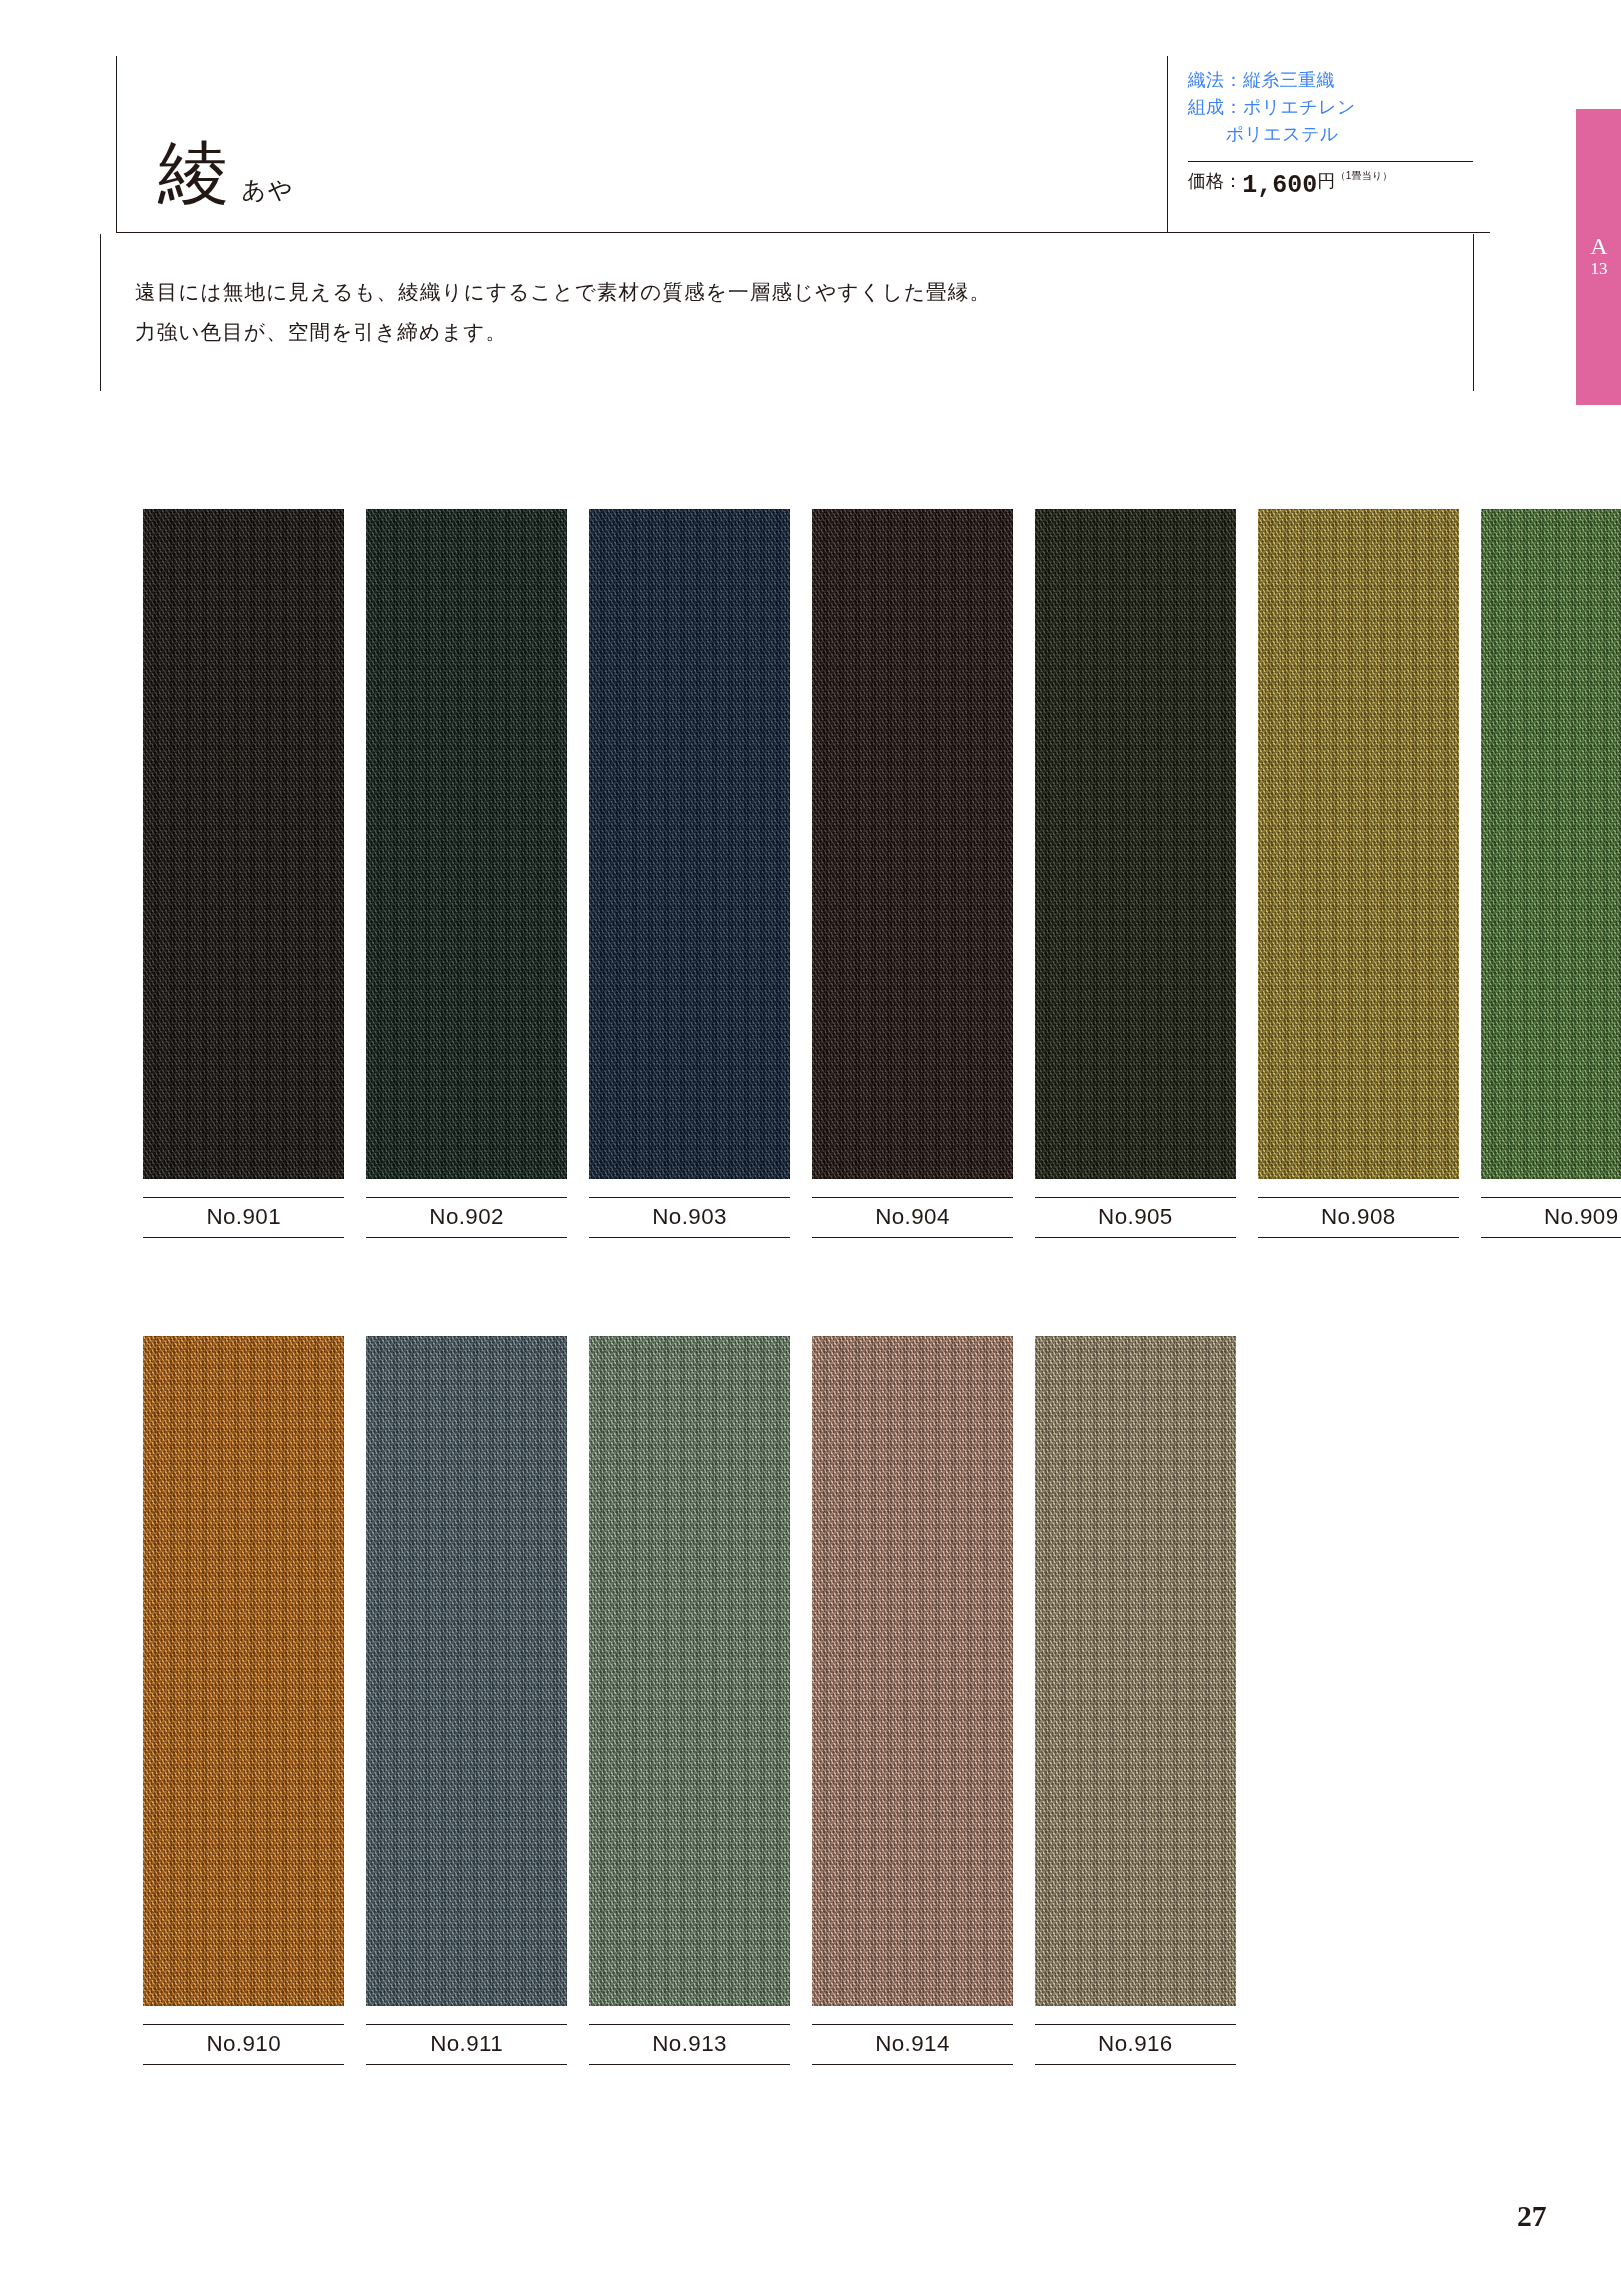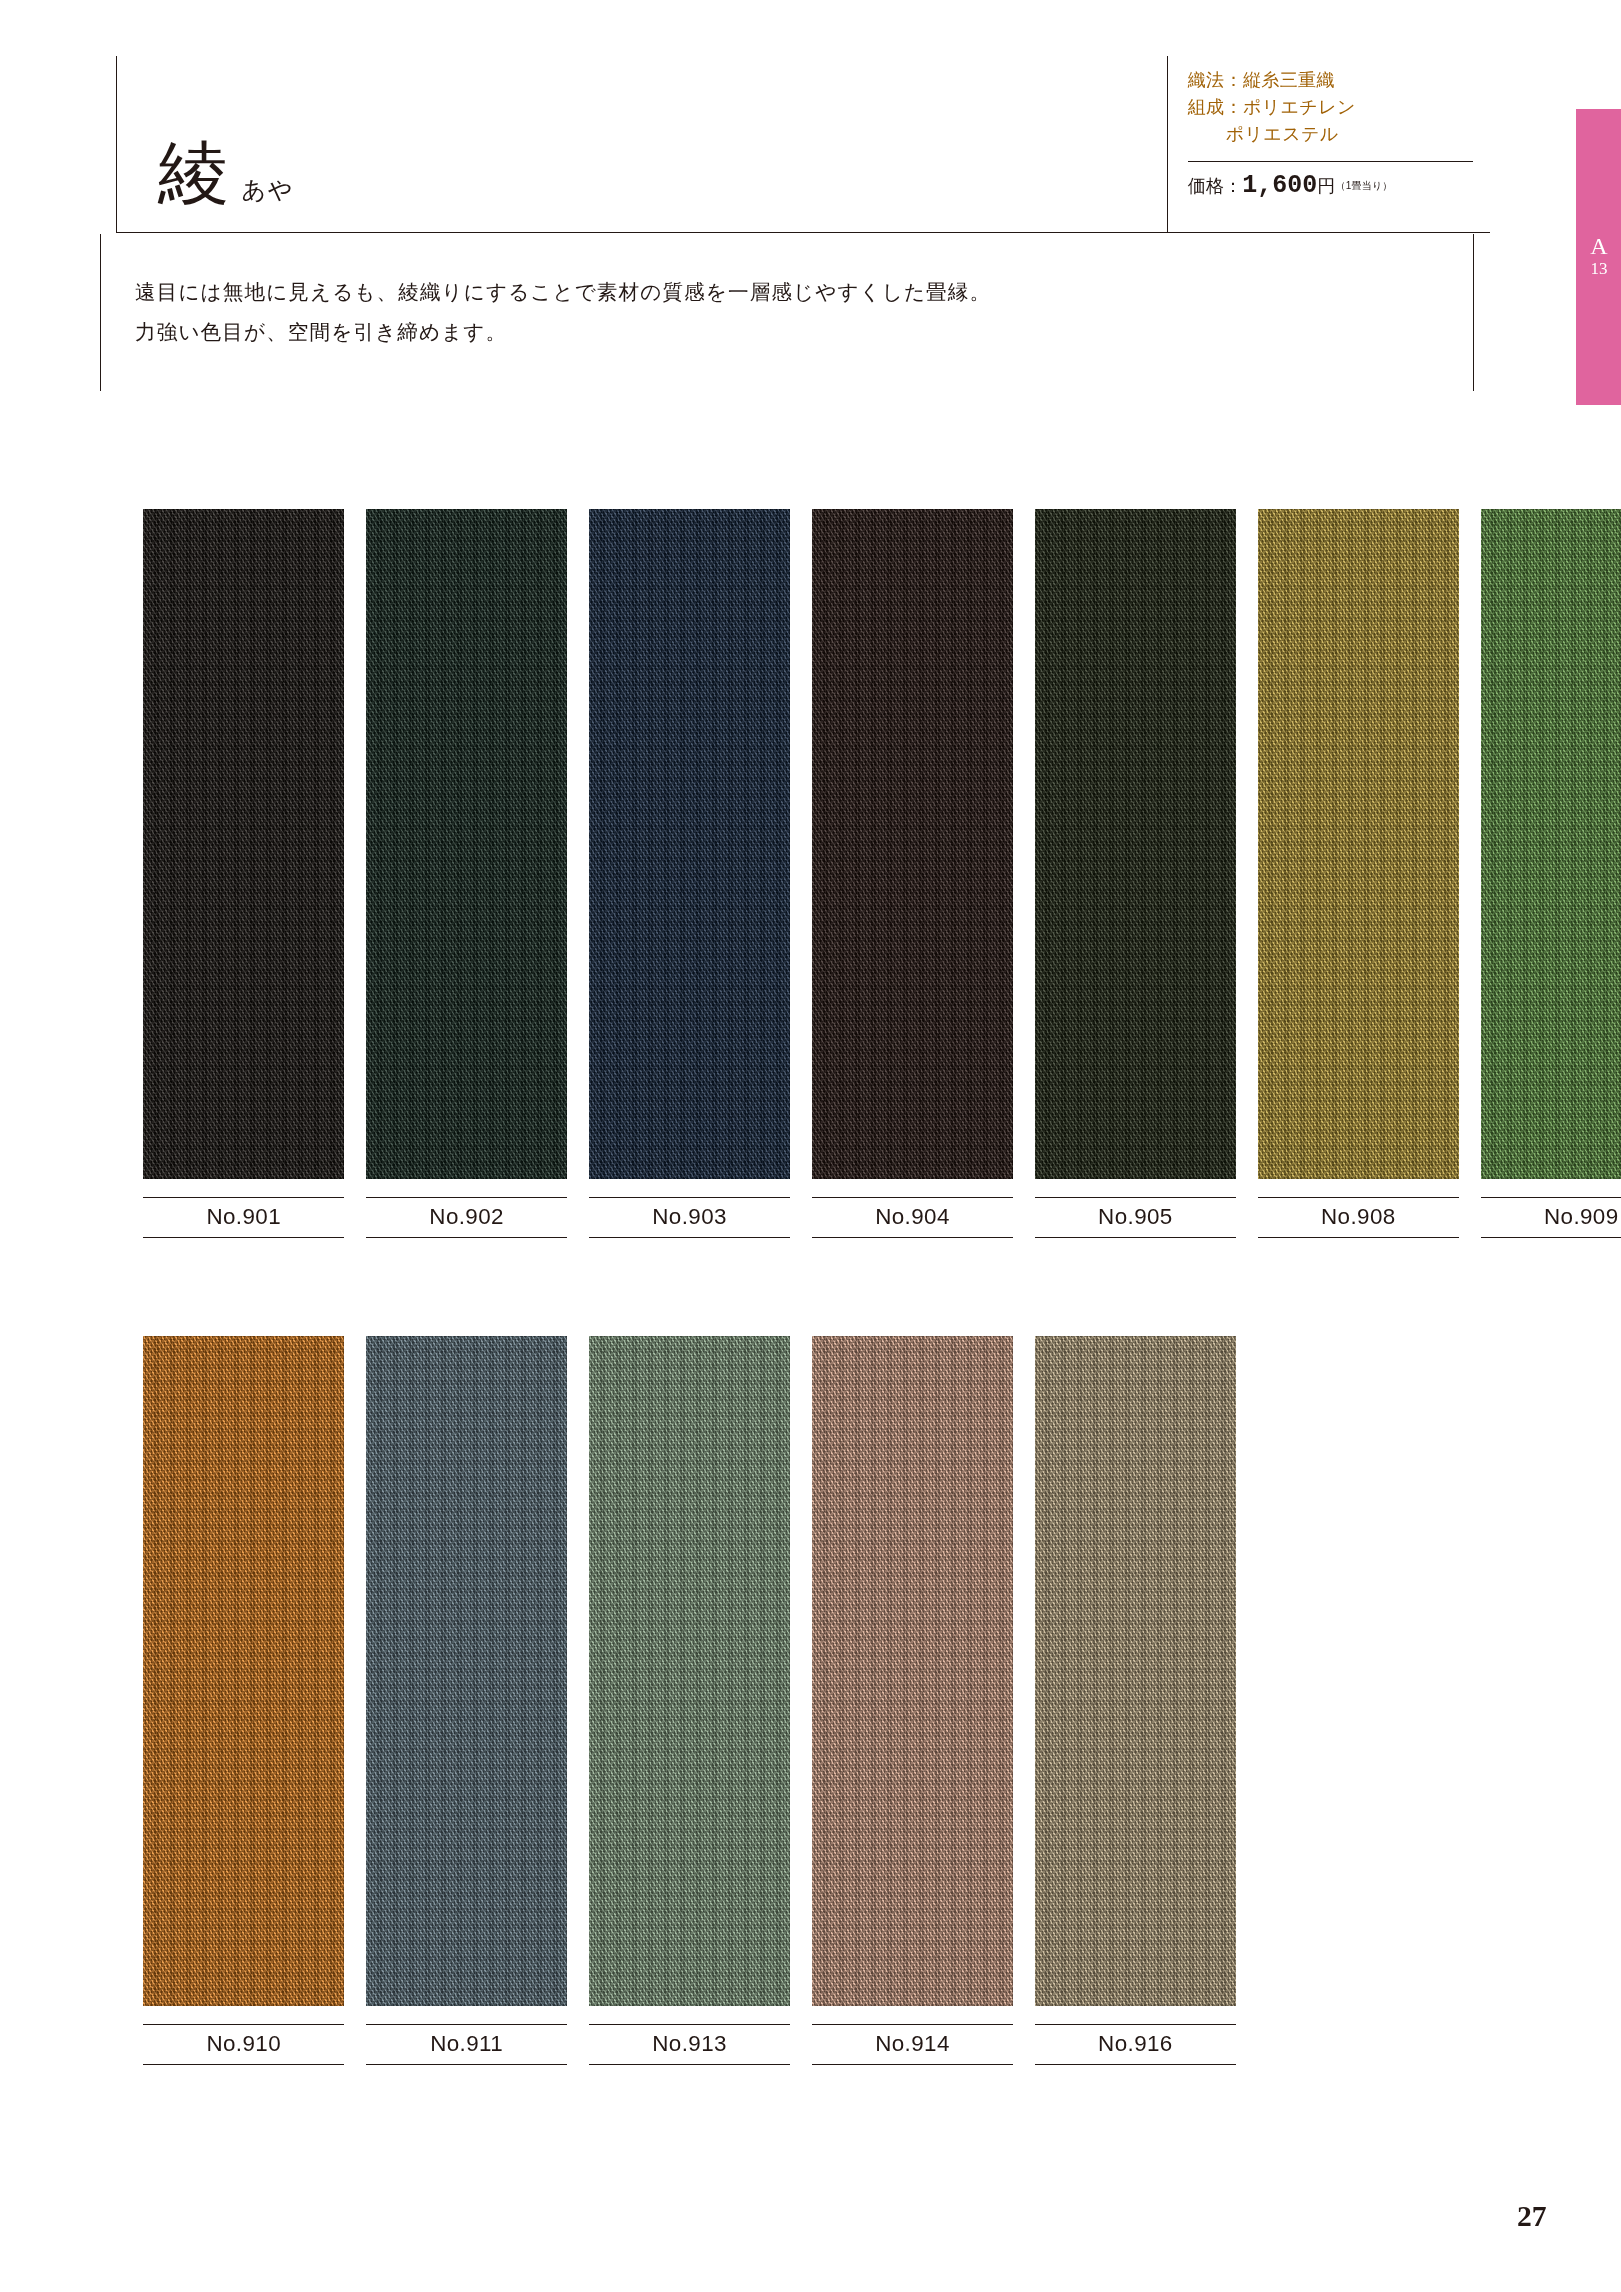--- a/index.html
+++ b/index.html
@@ -61,33 +61,33 @@
   .spec-block{
     position:absolute;
     left:1050px;top:0px;
     width:324px;height:177px;
     border-left:1.8px solid #231815;
     box-sizing:border-box;
     padding:10.7px 0 0 19.7px;
   }
   .spec-line{
     font-size:18px;line-height:1.52;
-    color:#a16207;letter-spacing:0.4px;
+    color:#3b82f6;letter-spacing:0.4px;
     white-space:nowrap;
   }
   .spec-line.indent{padding-left:38px;}
   .spec-rule{
     width:285px;height:0;
     border-top:0.9px solid #231815;
     margin:12.5px 0 8px 0;
   }
   .price-line{
     font-size:18px;line-height:1.25;color:#231815;
     white-space:nowrap;letter-spacing:0.2px;
-    display:flex;align-items:center;
+    display:flex;align-items:flex-start;
   }
   .price-amount{font-size:25px;font-weight:bold;letter-spacing:0px;font-family:Liberation Mono, monospace;}
   .price-unit{font-size:18px;}
   .price-per{font-size:10px;}
 
   .header-bottom-rule{
     position:absolute;left:116px;top:232px;
     width:1374px;height:0;
     border-top:1.8px solid #231815;
   }

